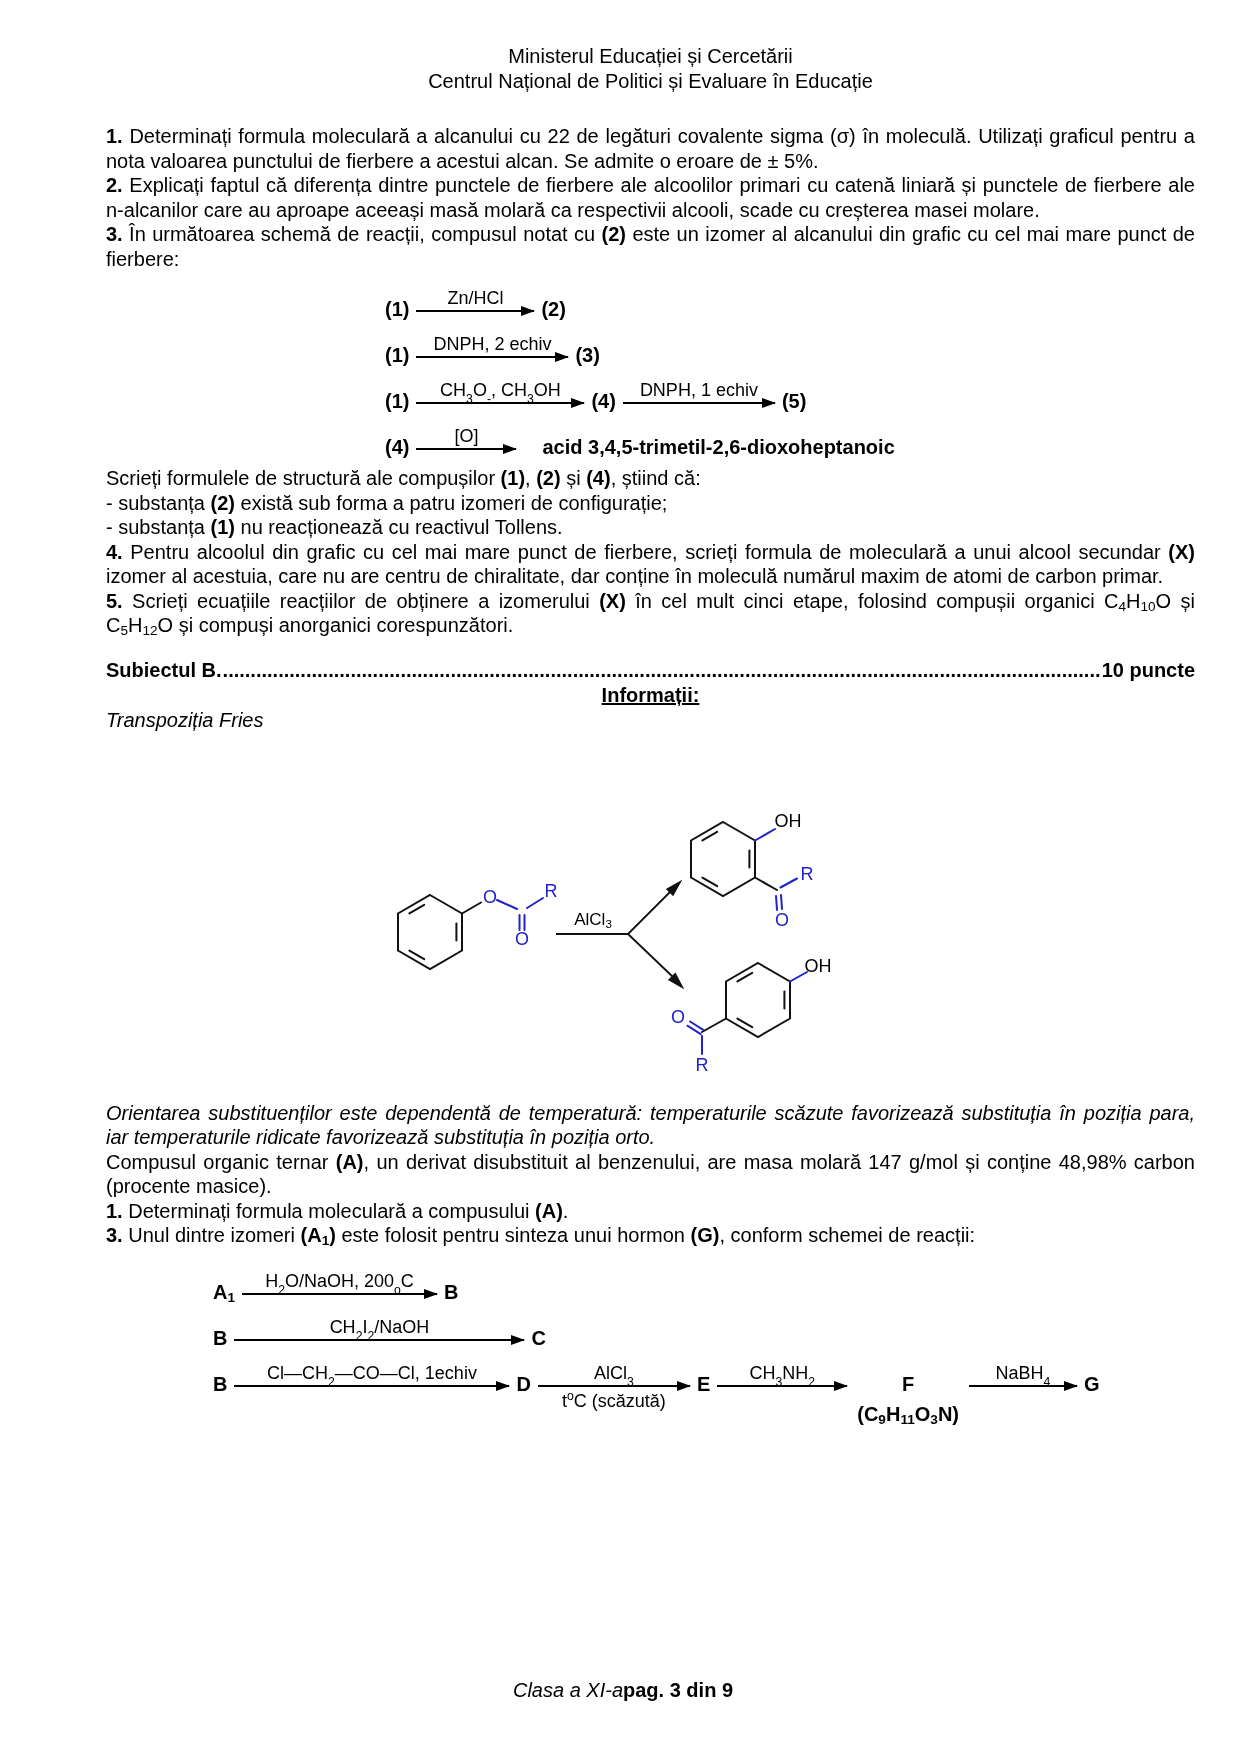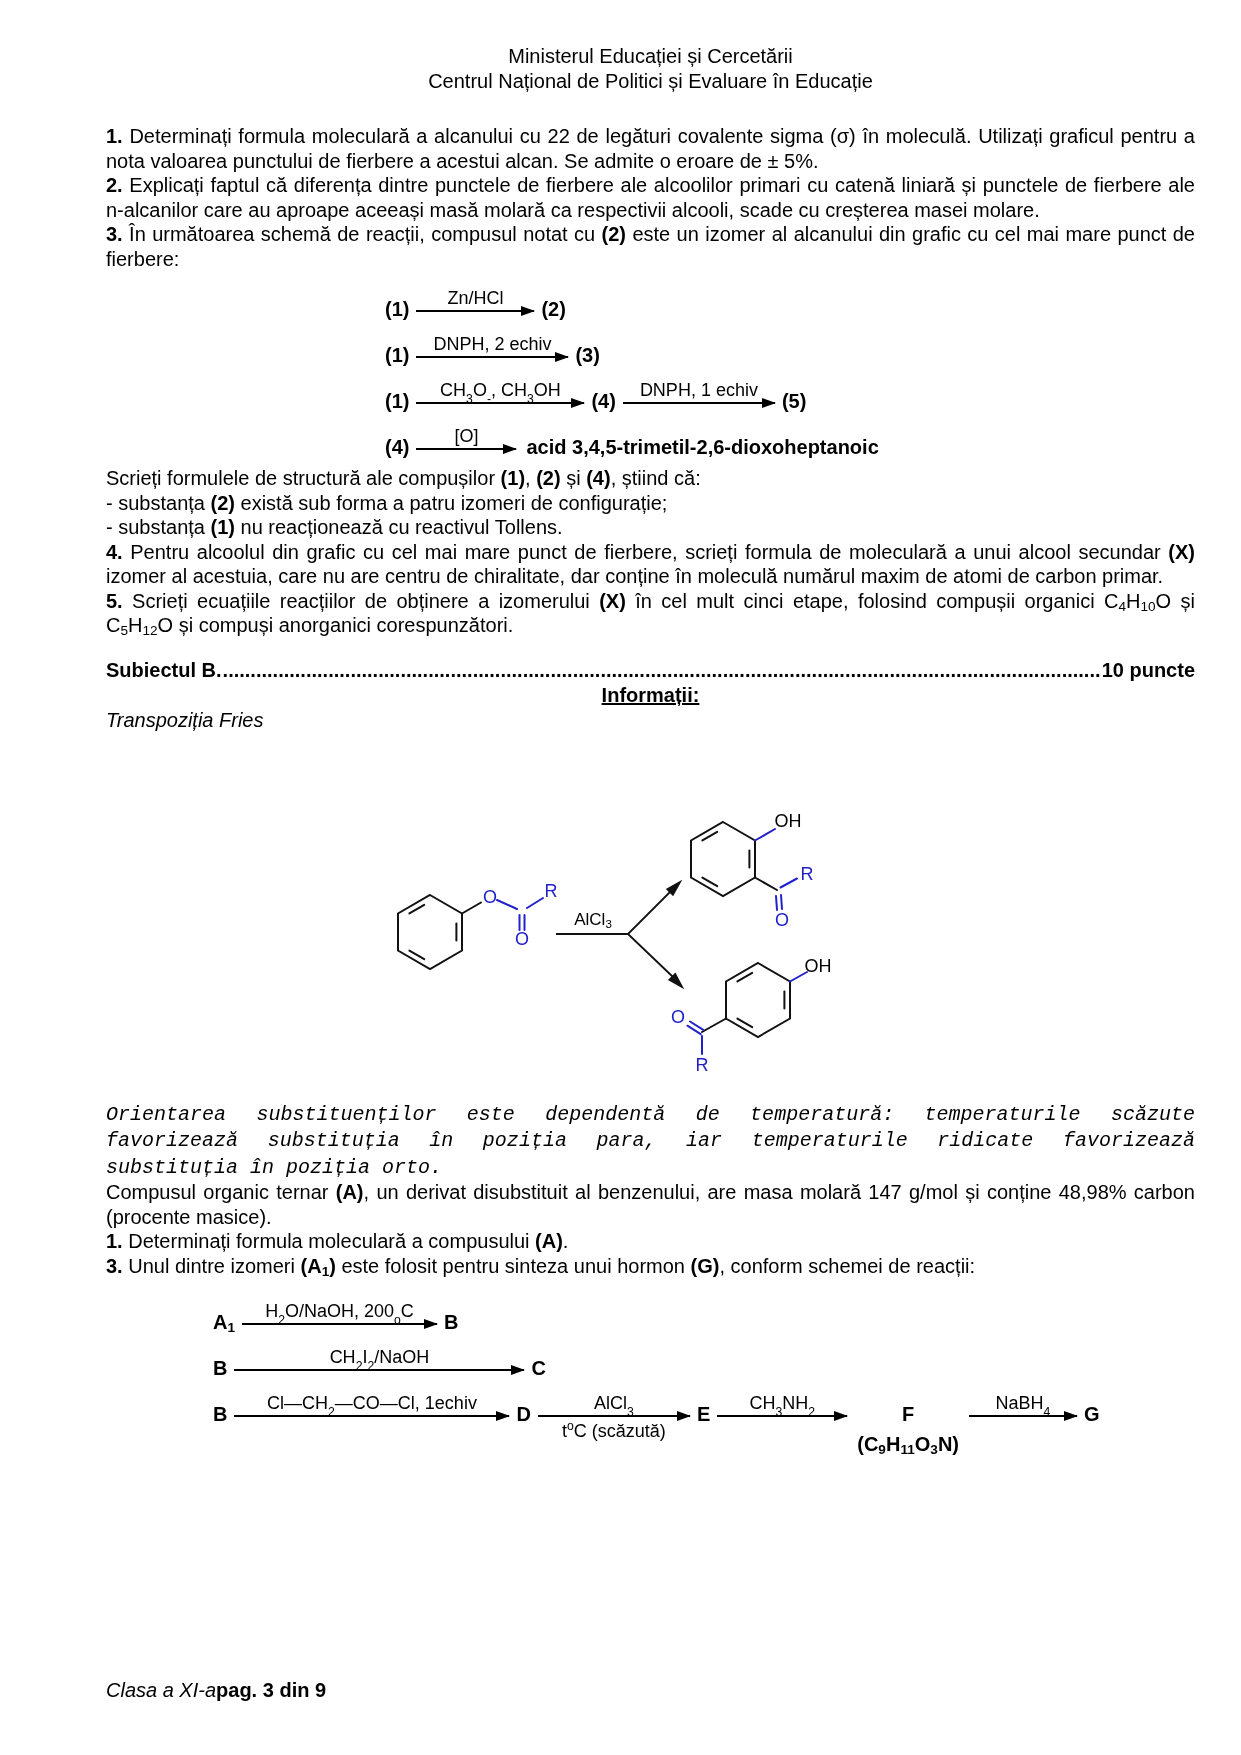--- a/index.html
+++ b/index.html
@@ -37,21 +37,21 @@
   .subb .dots{flex:1;overflow:hidden;white-space:nowrap;margin:0 1px;}
   .u-head{font-size:20px;line-height:25px;font-weight:bold;text-decoration:underline;text-align:center;}
   .it-line{font-size:20px;line-height:25px;font-style:italic;}
   
   .fries{position:relative;width:520px;height:300px;margin:56px 0 12px 244px;}
   .fries svg{position:absolute;left:0;top:0;}
   .chem{position:absolute;transform:translate(-50%,-50%);font-size:18px;line-height:18px;white-space:nowrap;}
   .chem.cat{font-size:17px;}
   .blue{color:#2222cc;}
   
-  .footer{position:absolute;left:106px;right:101px;top:1678px;display:flex;justify-content:flex-start;font-size:20px;line-height:25px;}
+  .footer{position:absolute;left:106px;right:101px;top:1678px;display:flex;justify-content:center;font-size:20px;line-height:25px;}
   .f-left{font-style:italic;}
   .f-right{font-weight:bold;}
 </style>
 </head>
 <body>
 
 <div class="page">
 
   <div class="header">
     <div>Ministerul Educației și Cercetării</div>
@@ -112,21 +112,21 @@
     </div>
     <div class="rxn-row" style="margin-bottom:0;">
       <span class="cmpd"><span style="font-weight: bold;">(4)</span></span>
       <span class="rxn-arrow" style="width:100px">
         <span class="rxn-top">
             <span>[O]</span>
           </span>
         <span class="rxn-shaft"></span>
 
       </span>
-      <span class="cmpd" style="margin-left:10px;"><span style="font-weight: bold;">acid 3,4,5-trimetil-2,6-dioxoheptanoic</span></span>
+      <span class="cmpd" style="margin-left:26px;"><span style="font-weight: bold;">acid 3,4,5-trimetil-2,6-dioxoheptanoic</span></span>
     </div>
   </div>
 
   <div class="para"><span>Scrieți formulele de structură ale compușilor </span><span style="font-weight: bold;">(1)</span><span>, </span><span style="font-weight: bold;">(2)</span><span> și </span><span style="font-weight: bold;">(4)</span><span>, știind că:</span></div>
   <div class="para"><span>- substanța </span><span style="font-weight: bold;">(2)</span><span> există sub forma a patru izomeri de configurație;</span></div>
   <div class="para"><span>- substanța </span><span style="font-weight: bold;">(1)</span><span> nu reacționează cu reactivul Tollens.</span></div>
   <div class="para"><span style="font-weight: bold;">4.</span><span> Pentru alcoolul din grafic cu cel mai mare punct de fierbere, scrieți formula de moleculară a unui alcool secundar </span><span style="font-weight: bold;">(X)</span><span> izomer al acestuia, care nu are centru de chiralitate, dar conține în moleculă numărul maxim de atomi de carbon primar.</span></div>
   <div class="para"><span style="font-weight: bold;">5.</span><span> Scrieți ecuațiile reacțiilor de obținere a izomerului </span><span style="font-weight: bold;">(X)</span><span> în cel mult cinci etape, folosind compușii organici C</span><sub>4</sub><span>H</span><sub>10</sub><span>O și C</span><sub>5</sub><span>H</span><sub>12</sub><span>O și compuși anorganici corespunzători.</span></div>
 
   <div class="subb">
@@ -184,21 +184,21 @@
     <span class="chem blue" style="left:172px;top:150px;">O</span>
     <span class="chem cat" style="left:243px;top:131px;"><span>AlCl</span><sub>3</sub></span>
     <span class="chem" style="left:438px;top:32px;">OH</span>
     <span class="chem blue" style="left:457px;top:85px;">R</span>
     <span class="chem blue" style="left:432px;top:131px;">O</span>
     <span class="chem" style="left:468px;top:177px;">OH</span>
     <span class="chem blue" style="left:328px;top:228px;">O</span>
     <span class="chem blue" style="left:352px;top:276px;">R</span>
   </div>
 
-  <div class="para"><span style="font-style: italic; font-family: Liberation Mono, monospace;">Orientarea substituenților este dependentă de temperatură: temperaturile scăzute favorizează substituția în poziția para, iar temperaturile ridicate favorizează substituția în poziția orto.</span></div>
+  <div class="para"><span style="font-style: italic;">Orientarea substituenților este dependentă de temperatură: temperaturile scăzute favorizează substituția în poziția para, iar temperaturile ridicate favorizează substituția în poziția orto.</span></div>
   <div class="para"><span>Compusul organic ternar </span><span style="font-weight: bold;">(A)</span><span>, un derivat disubstituit al benzenului, are masa molară 147 g/mol și conține 48,98% carbon (procente masice).</span></div>
   <div class="para"><span style="font-weight: bold;">1.</span><span> Determinați formula moleculară a compusului </span><span style="font-weight: bold;">(A)</span><span>.</span></div>
   <div class="para"><span style="font-weight: bold;">3.</span><span> Unul dintre izomeri </span><span style="font-weight: bold;">(A</span><sub style="font-weight: bold;">1</sub><span style="font-weight: bold;">)</span><span> este folosit pentru sinteza unui hormon </span><span style="font-weight: bold;">(G)</span><span>, conform schemei de reacții:</span></div>
 
   <div class="scheme" style="margin:20px 0 0 100px;">
     <div class="rxn-row">
       <span class="cmpd"><span style="font-weight: bold;">A</span><sub style="font-weight: bold;">1</sub></span>
       <span class="rxn-arrow" style="width:195px">
         <span class="rxn-top">
             <span>H</span>

